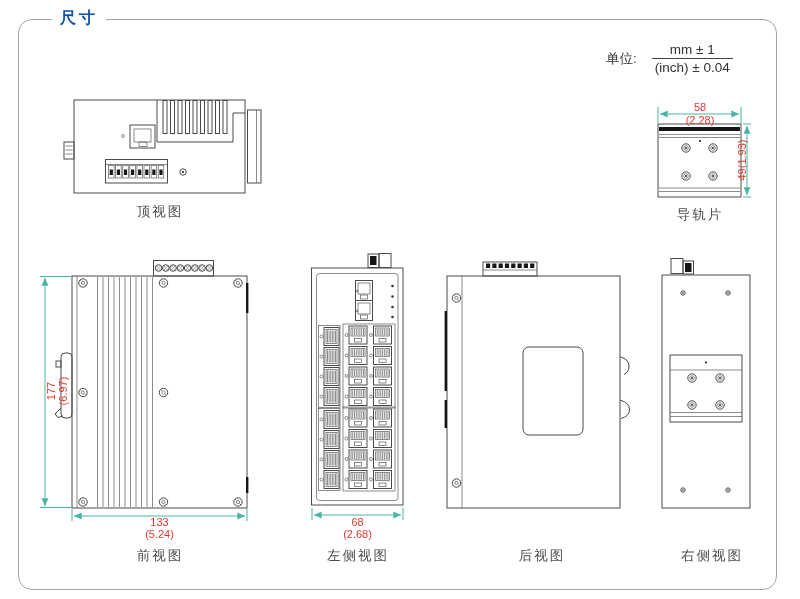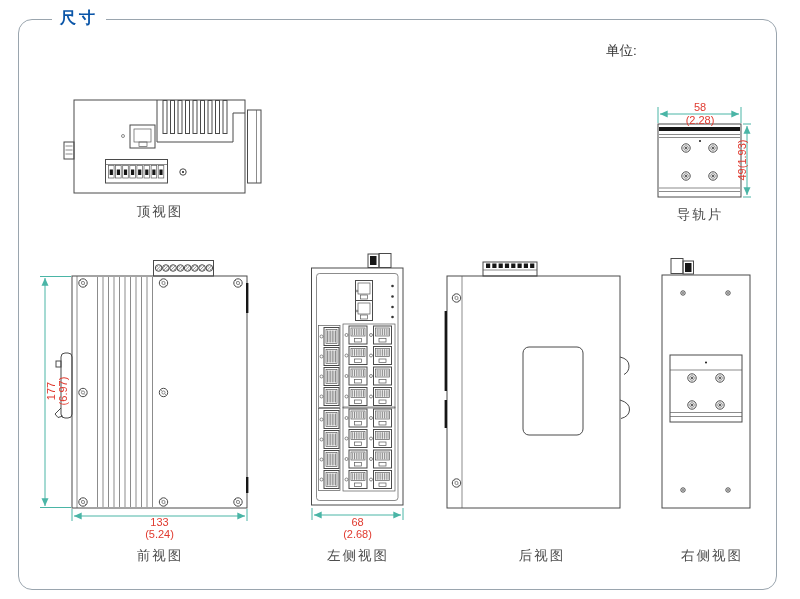--- a/index.html
+++ b/index.html
@@ -25,20 +25,24 @@
 </style>
 </head>
 <body>
 
 <div class="stage">
   <div class="frame"></div>
   <div class="title">尺寸</div>
 
   <div class="unit">
     <span>单位:</span>
+    <span class="frac">
+      <span class="num">mm ± 1</span>
+      <span class="den">(inch) ± 0.04</span>
+    </span>
   </div>
 
   <svg width="800" height="599" viewBox="0 0 800 599">
     <defs>
       <marker id="ar" markerWidth="9" markerHeight="9" viewBox="0 0 9 9" refX="8.2" refY="4.5" orient="auto-start-reverse">
         <path d="M0.5,1 L8.2,4.5 L0.5,8 Z" fill="#4ab5a6"></path>
       </marker>
       <symbol id="rj45" width="24" height="20" overflow="visible">
         <circle cx="2" cy="9.5" r="1.5" class="thin"></circle>
         <rect x="4.5" y="0.5" width="18" height="18" class="ln"></rect>

